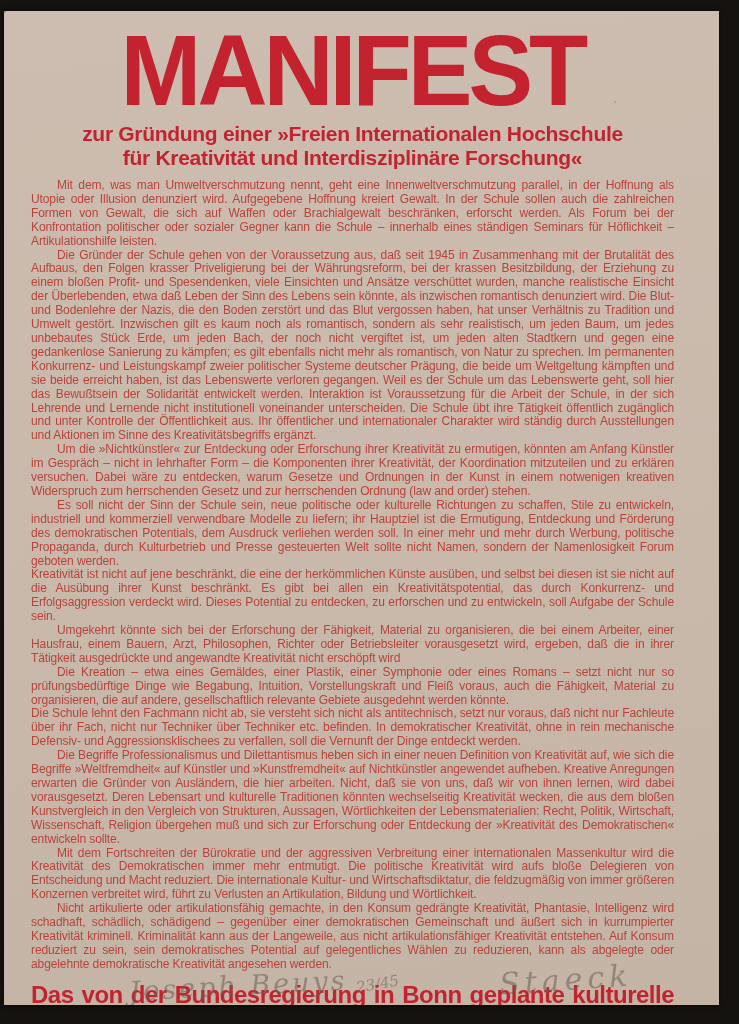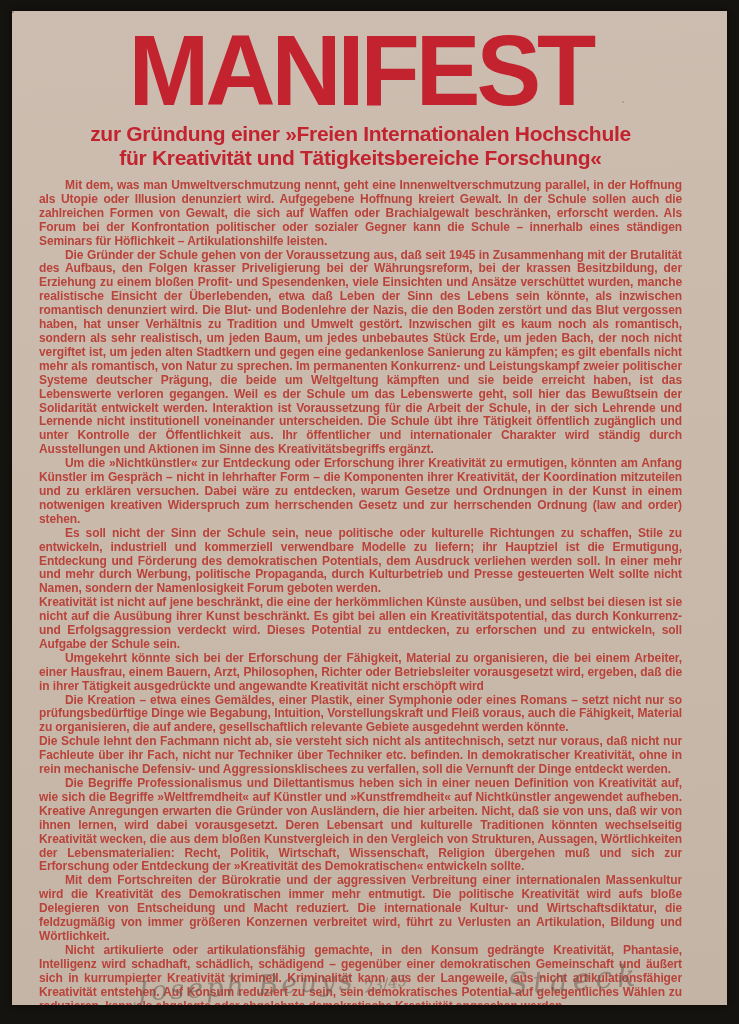--- a/index.html
+++ b/index.html
@@ -6,21 +6,21 @@
   body{
     width:739px;height:1024px;
     background:#15130f;
     font-family:"Liberation Sans",sans-serif;
     overflow:hidden;
     position:relative;
   }
   .stage{position:absolute;inset:0;background:#15130f;}
   .paper{
     position:absolute;
-    left:12px;top:11px;width:715px;height:994px;
+    left:4px;top:11px;width:715px;height:994px;
     background:linear-gradient(175deg,#ccbdb0 0%,#c9b9ab 55%,#c4b4a6 100%);
     box-sizing:border-box;
     padding:12px 45px 0 27px;
     overflow:hidden;
     box-shadow:0 0 6px rgba(0,0,0,0.6);
   }
   .speckles{
     position:absolute;left:0;top:0;width:2px;height:2px;border-radius:50%;
     background:rgba(90,75,62,0.5);
     box-shadow:150px 60px 0 rgba(90,75,62,.35), 420px 190px 0 rgba(90,75,62,.4),
@@ -49,21 +49,21 @@
     letter-spacing:-0.3px;
   }
   .bodytext{
     margin-top:9px;
     color:#b9423a;
     font-size:12px;
     line-height:13.9px;
     letter-spacing:-0.1px;
     text-align:justify;
   }
-  .bodytext p{margin:0;font-weight:bold;}
+  .bodytext p{margin:0;}
   .bodytext p.indent{text-indent:26px;}
   .conclusion{
     margin-top:9px;
     color:#c2232f;
     font-weight:bold;
     font-size:24px;
     line-height:27px;
     letter-spacing:-0.5px;
     text-align:justify;
   }
@@ -96,21 +96,21 @@
 <body>
 
 <div class="stage">
   <div class="paper">
     <div class="speckles"></div>
 
     <h1 class="title">MANIFEST</h1>
 
     <div class="subtitle">
       <div>zur Gründung einer »Freien Internationalen Hochschule</div>
-      <div>für Kreativität und Tätigkeitsbereiche Forschung«</div>
+      <div>für Kreativität und Interdisziplinäre Forschung«</div>
     </div>
 
     <div class="bodytext">
       <p class="indent">Mit dem, was man Umweltverschmutzung nennt, geht eine Innenweltverschmutzung parallel, in der Hoffnung als Utopie oder Illusion denunziert wird. Aufgegebene Hoffnung kreiert Gewalt. In der Schule sollen auch die zahlreichen Formen von Gewalt, die sich auf Waffen oder Brachialgewalt beschränken, erforscht werden. Als Forum bei der Konfrontation politischer oder sozialer Gegner kann die Schule – innerhalb eines ständigen Seminars für Höflichkeit – Artikulationshilfe leisten.</p>
       <p class="indent">Die Gründer der Schule gehen von der Voraussetzung aus, daß seit 1945 in Zusammenhang mit der Brutalität des Aufbaus, den Folgen krasser Priveligierung bei der Währungsreform, bei der krassen Besitzbildung, der Erziehung zu einem bloßen Profit- und Spesendenken, viele Einsichten und Ansätze verschüttet wurden, manche realistische Einsicht der Überlebenden, etwa daß Leben der Sinn des Lebens sein könnte, als inzwischen romantisch denunziert wird. Die Blut- und Bodenlehre der Nazis, die den Boden zerstört und das Blut vergossen haben, hat unser Verhältnis zu Tradition und Umwelt gestört. Inzwischen gilt es kaum noch als romantisch, sondern als sehr realistisch, um jeden Baum, um jedes unbebautes Stück Erde, um jeden Bach, der noch nicht vergiftet ist, um jeden alten Stadtkern und gegen eine gedankenlose Sanierung zu kämpfen; es gilt ebenfalls nicht mehr als romantisch, von Natur zu sprechen. Im permanenten Konkurrenz- und Leistungskampf zweier politischer Systeme deutscher Prägung, die beide um Weltgeltung kämpften und sie beide erreicht haben, ist das Lebenswerte verloren gegangen. Weil es der Schule um das Lebenswerte geht, soll hier das Bewußtsein der Solidarität entwickelt werden. Interaktion ist Voraussetzung für die Arbeit der Schule, in der sich Lehrende und Lernende nicht institutionell voneinander unterscheiden. Die Schule übt ihre Tätigkeit öffentlich zugänglich und unter Kontrolle der Öffentlichkeit aus. Ihr öffentlicher und internationaler Charakter wird ständig durch Ausstellungen und Aktionen im Sinne des Kreativitätsbegriffs ergänzt.</p>
       <p class="indent">Um die »Nichtkünstler« zur Entdeckung oder Erforschung ihrer Kreativität zu ermutigen, könnten am Anfang Künstler im Gespräch – nicht in lehrhafter Form – die Komponenten ihrer Kreativität, der Koordination mitzuteilen und zu erklären versuchen. Dabei wäre zu entdecken, warum Gesetze und Ordnungen in der Kunst in einem notwenigen kreativen Widerspruch zum herrschenden Gesetz und zur herrschenden Ordnung (law and order) stehen.</p>
       <p class="indent">Es soll nicht der Sinn der Schule sein, neue politische oder kulturelle Richtungen zu schaffen, Stile zu entwickeln, industriell und kommerziell verwendbare Modelle zu liefern; ihr Hauptziel ist die Ermutigung, Entdeckung und Förderung des demokratischen Potentials, dem Ausdruck verliehen werden soll. In einer mehr und mehr durch Werbung, politische Propaganda, durch Kulturbetrieb und Presse gesteuerten Welt sollte nicht Namen, sondern der Namenlosigkeit Forum geboten werden.</p>
       <p>Kreativität ist nicht auf jene beschränkt, die eine der herkömmlichen Künste ausüben, und selbst bei diesen ist sie nicht auf die Ausübung ihrer Kunst beschränkt. Es gibt bei allen ein Kreativitätspotential, das durch Konkurrenz- und Erfolgsaggression verdeckt wird. Dieses Potential zu entdecken, zu erforschen und zu entwickeln, soll Aufgabe der Schule sein.</p>
       <p class="indent">Umgekehrt könnte sich bei der Erforschung der Fähigkeit, Material zu organisieren, die bei einem Arbeiter, einer Hausfrau, einem Bauern, Arzt, Philosophen, Richter oder Betriebsleiter vorausgesetzt wird, ergeben, daß die in ihrer Tätigkeit ausgedrückte und angewandte Kreativität nicht erschöpft wird</p>
       <p class="indent">Die Kreation – etwa eines Gemäldes, einer Plastik, einer Symphonie oder eines Romans – setzt nicht nur so prüfungsbedürftige Dinge wie Begabung, Intuition, Vorstellungskraft und Fleiß voraus, auch die Fähigkeit, Material zu organisieren, die auf andere, gesellschaftlich relevante Gebiete ausgedehnt werden könnte.</p>

